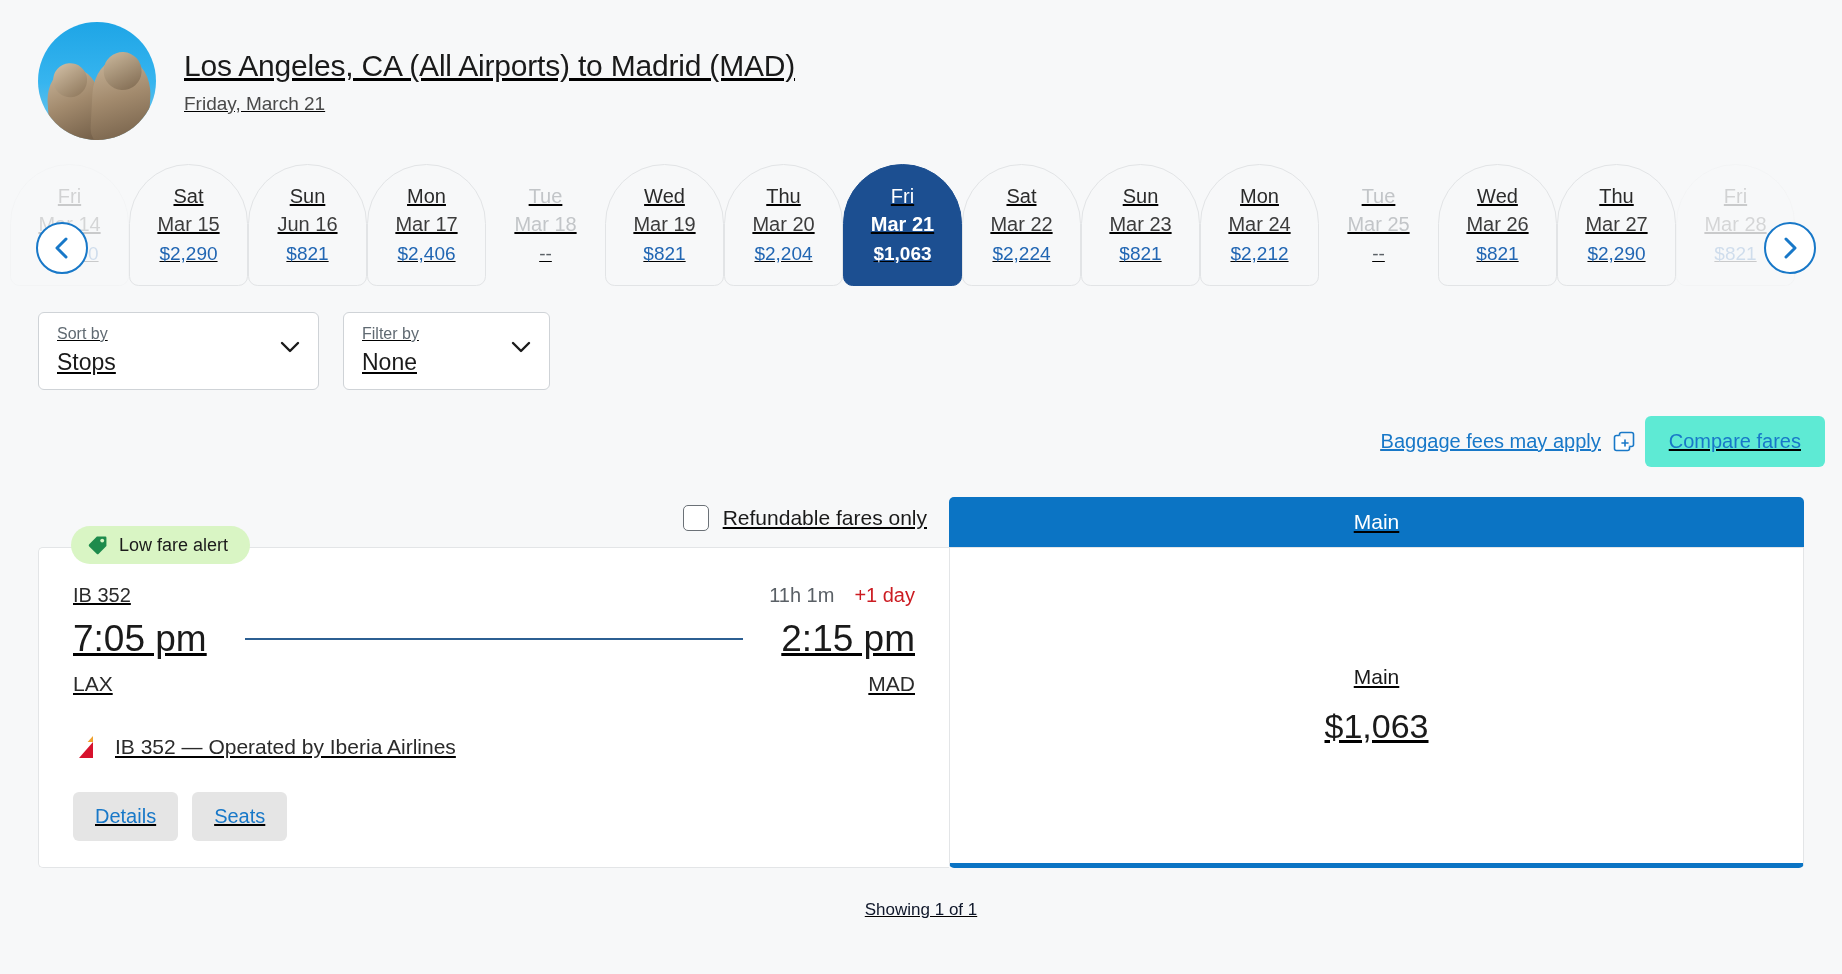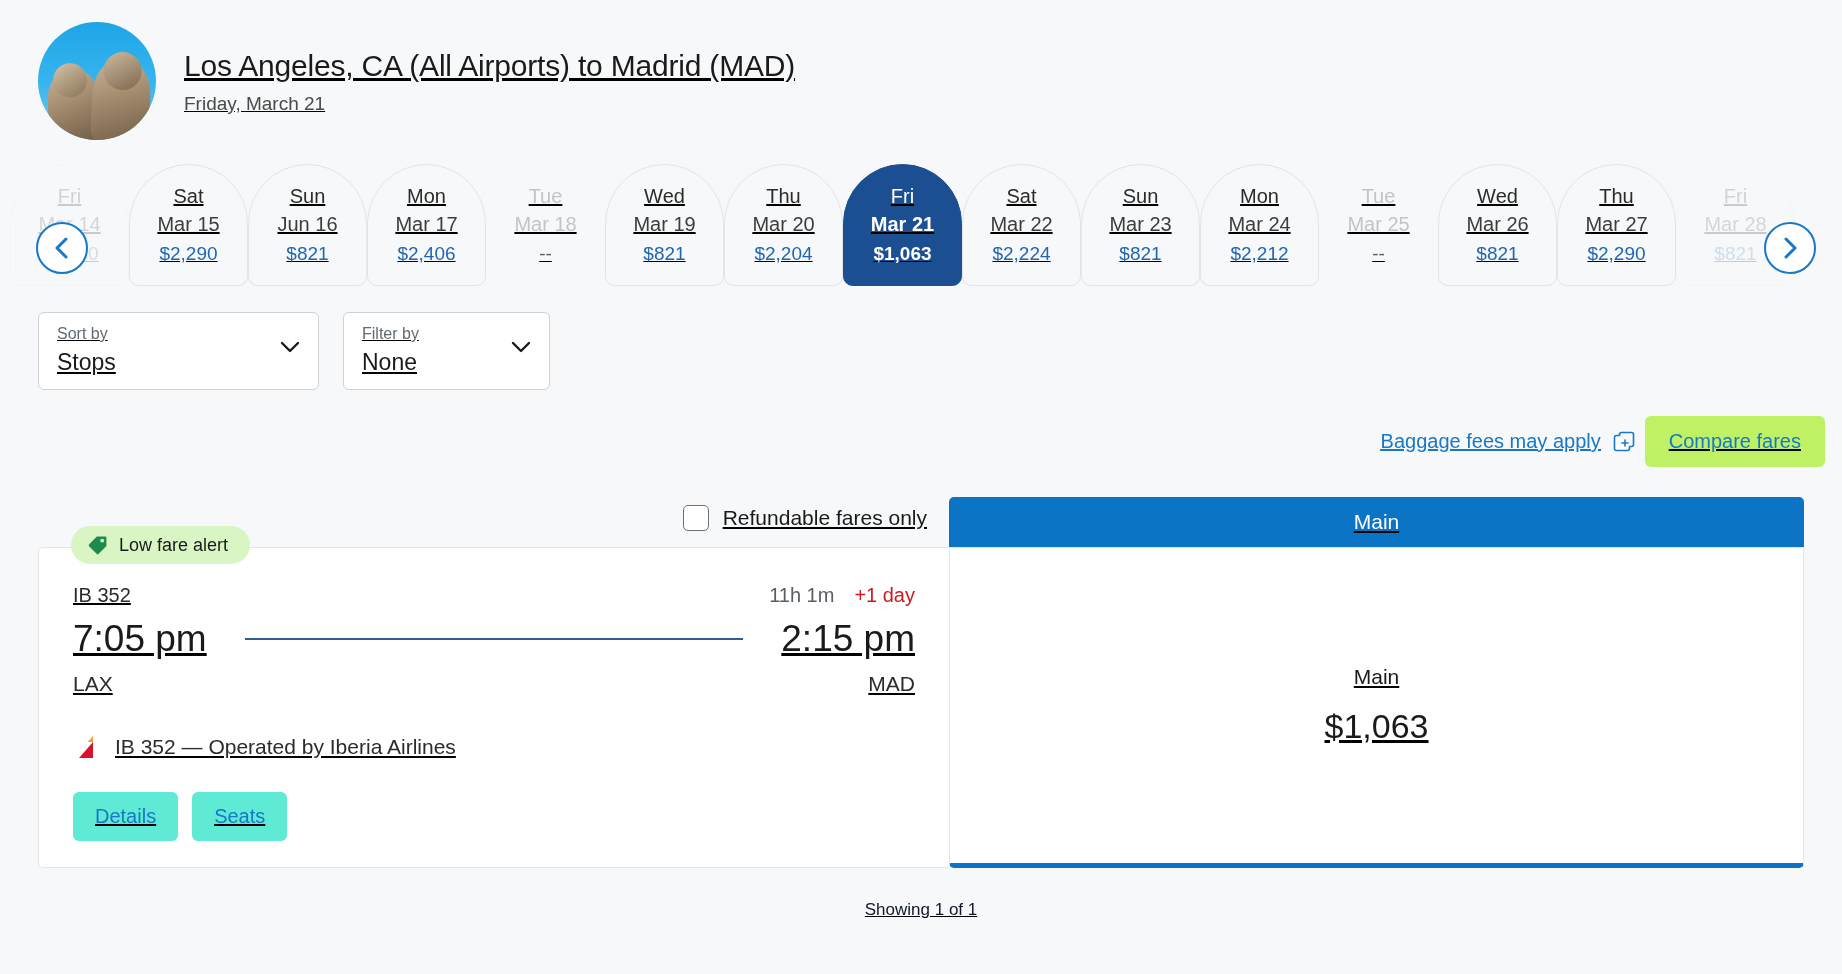--- a/index.html
+++ b/index.html
@@ -101,21 +101,21 @@
   
   .bag-row {
     display: flex; align-items: center; justify-content: flex-end;
     gap: 10px; padding-right: 17px; margin-top: 26px;
   }
   .bag-link {
     font-size: 20px; color: #1878c8; text-decoration: underline;
     cursor: pointer; display: flex; align-items: center; gap: 12px;
   }
   .compare-btn {
-    background: #bef264; border: none; border-radius: 6px;
+    background: #5eead4; border: none; border-radius: 6px;
     font-size: 20px; color: #1878c8; padding: 14px 24px; cursor: pointer;
     font-family: "Liberation Sans", sans-serif;
   }
 
   
   .results { position: relative; margin-top: 22px; padding: 0 38px; }
   .res-head { display: flex; align-items: flex-end; height: 58px; }
   .res-head-left {
     flex: 1 1 auto; display: flex; align-items: center; justify-content: flex-end;
     padding-right: 22px; height: 58px;
@@ -160,21 +160,21 @@
   }
   .codes { display: flex; justify-content: space-between; margin-top: 12px; }
   .code { font-size: 21px; color: #2b2b2b; }
   .operator {
     display: flex; align-items: center; gap: 14px; margin-top: 38px;
     font-size: 21px; color: #2b2b2b;
   }
   .ib-logo { width: 28px; height: 26px; position: relative; flex: 0 0 28px; }
   .card-actions { display: flex; gap: 14px; margin-top: 32px; }
   .pill-btn {
-    background: #5eead4; border: none; border-radius: 6px;
+    background: #e5e5e5; border: none; border-radius: 6px;
     font-size: 20px; color: #1878c8; padding: 13px 22px; cursor: pointer;
     font-family: "Liberation Sans", sans-serif;
   }
   .fare-col {
     flex: 0 0 855px; background: #fff;
     border: 1px solid #e3e5e7; border-bottom: 5px solid #0b74c4;
     border-radius: 0 0 5px 5px;
     display: flex; flex-direction: column; align-items: center; justify-content: center;
   }
   .fare-name { font-size: 21px; color: #1a1a1a; }

